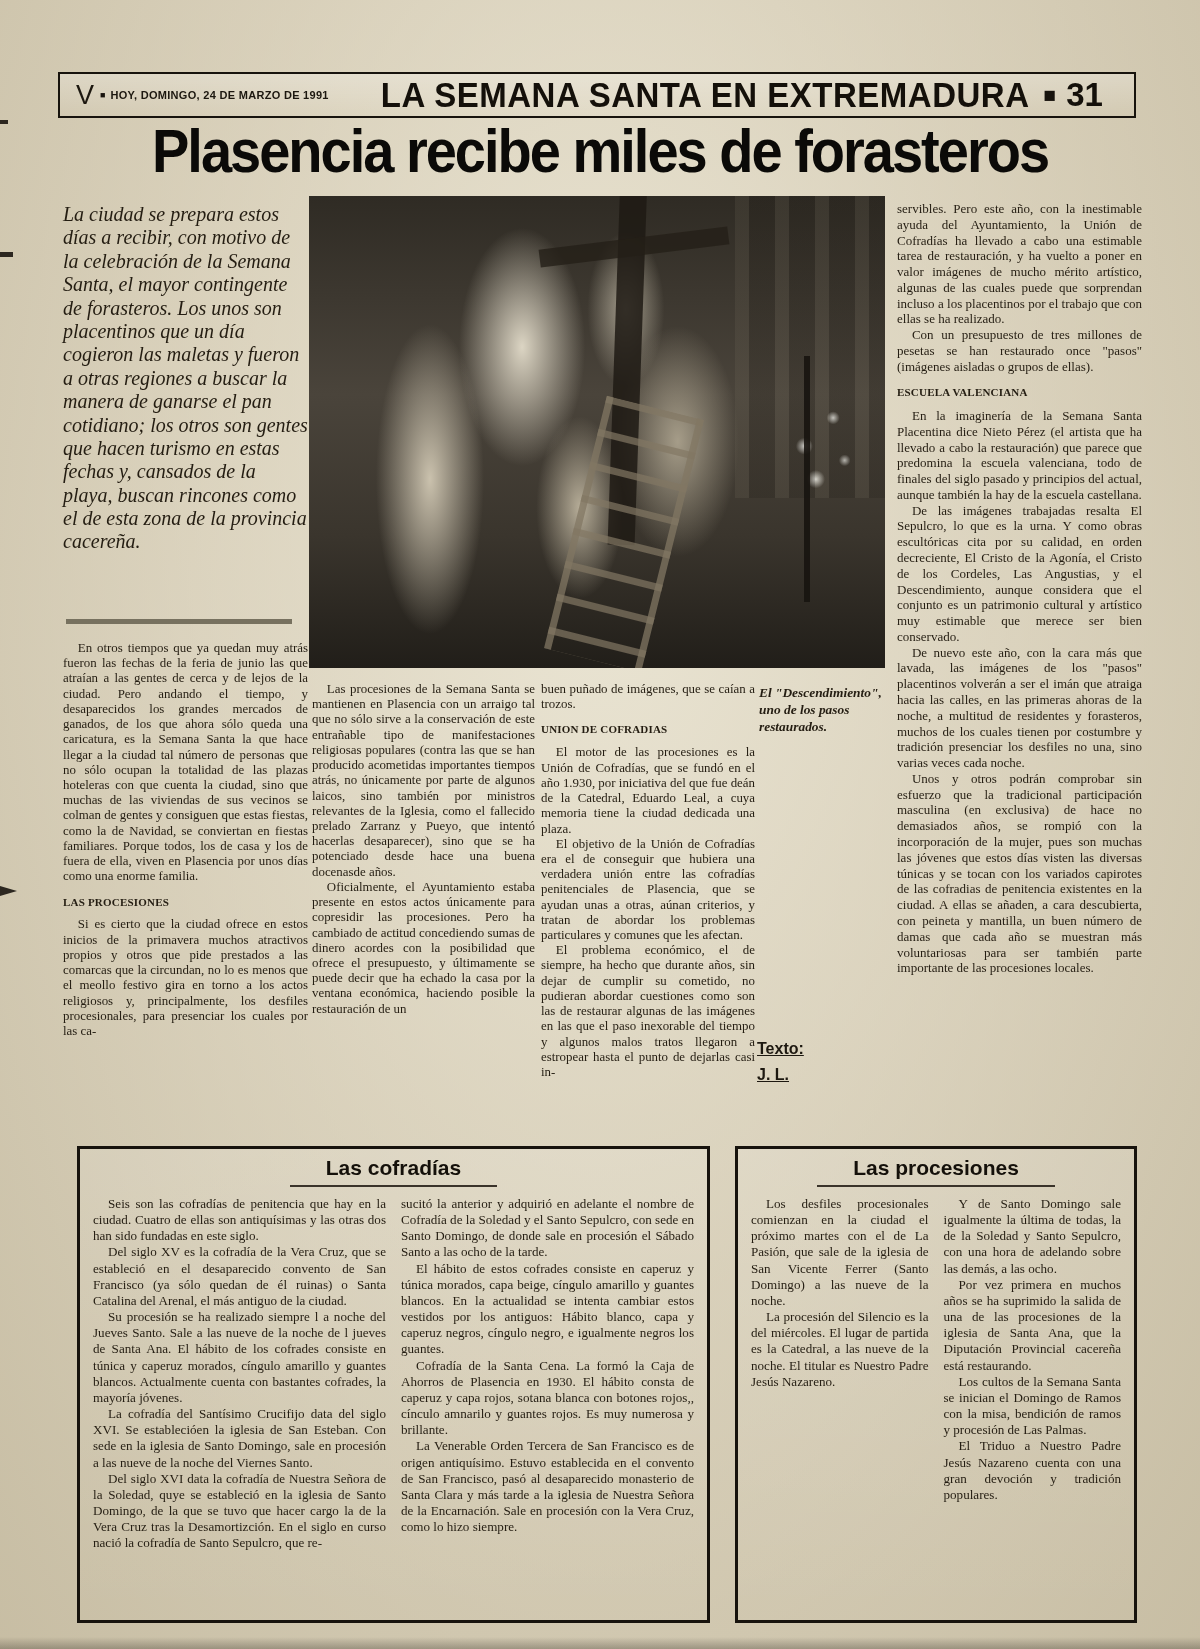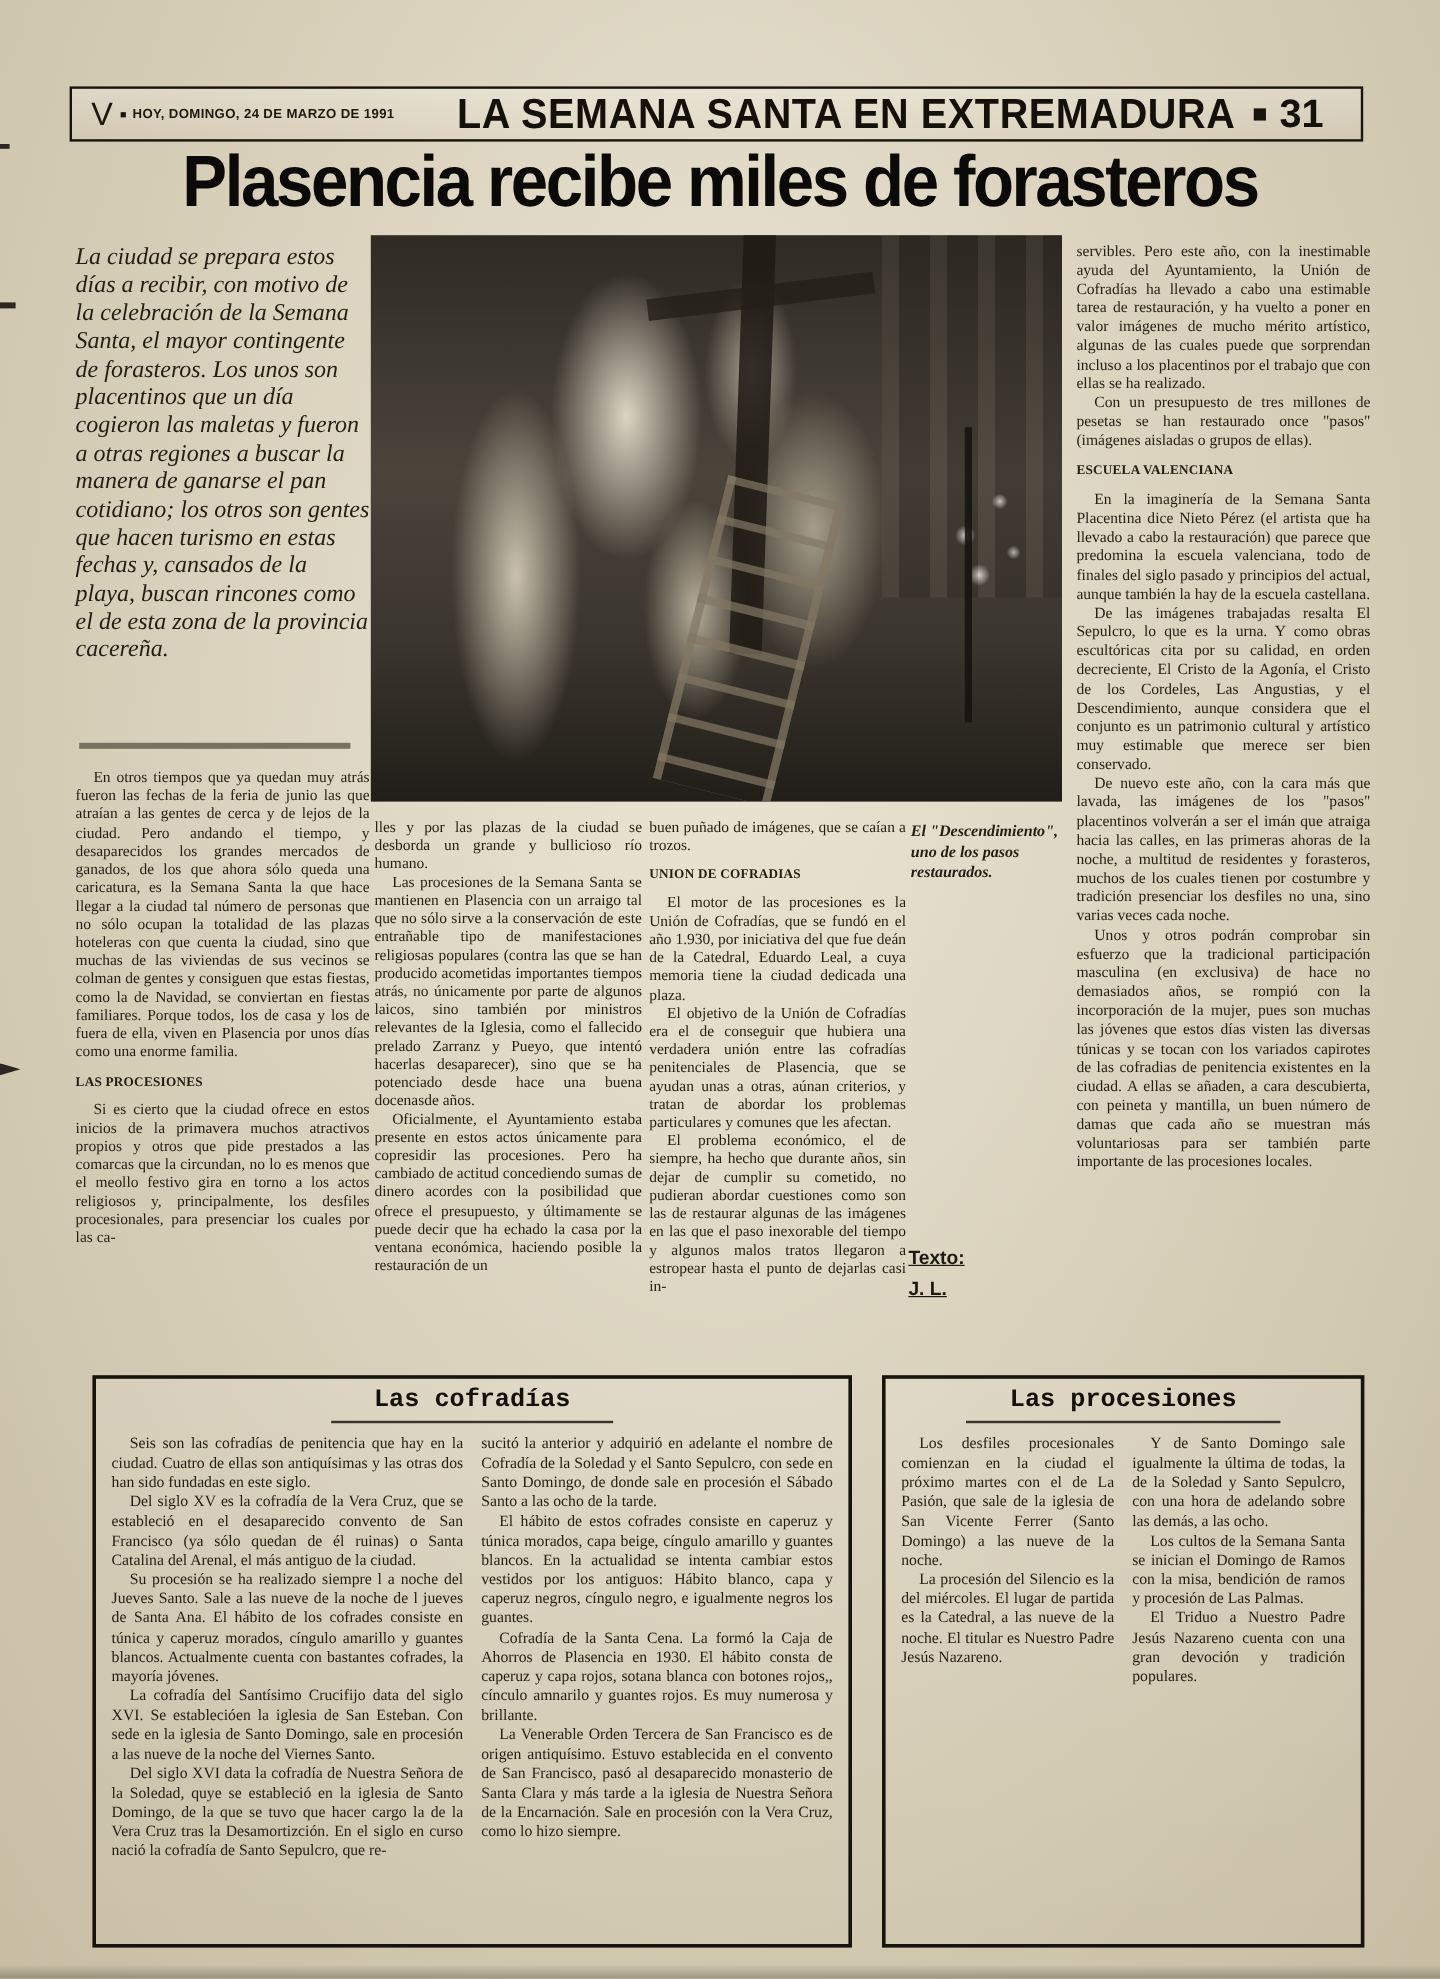--- a/index.html
+++ b/index.html
@@ -64,21 +64,21 @@
   .caption-box{position:absolute;left:759px;top:684px;width:124px;font-style:italic;font-weight:bold;
     font-size:13.4px;line-height:1.28;color:#241d12;}
   .credit{position:absolute;left:757px;top:1036px;font-family:"Liberation Sans",sans-serif;
     font-weight:bold;font-size:16px;color:#1d1810;line-height:1.65;text-decoration:underline;}
   
   .box{position:absolute;border:3px solid #17130d;box-sizing:border-box;
     background:linear-gradient(180deg,rgba(255,255,255,.12),rgba(255,255,255,0));}
   #box1{left:77px;top:1146px;width:633px;height:477px;}
   #box2{left:735px;top:1146px;width:402px;height:477px;}
   .box-title-wrap{text-align:center;padding-top:7px;}
-  .box-title{display:inline-block;font-family:Liberation Mono, monospace;font-weight:bold;font-size:21px;
+  .box-title{display:inline-block;font-family:Liberation Sans, sans-serif;font-weight:bold;font-size:21px;
     color:#14100a;border-bottom:2px solid #3a332a;padding:0 36px 5px;}
   .box-cols{display:flex;gap:15px;padding:9px 13px 0;justify-content:space-between;}
   .box-col{flex:1;text-align:justify;font-size:13.1px;line-height:1.235;color:#241d12;}
   .box-col p{margin:0;}
   .box-col p.indent{text-indent:1.15em;}
   
   .edge-artifact{position:absolute;background:#2c2720;}
   .a1{left:0;top:252px;width:13px;height:5px;}
   .a2{left:0;top:886px;width:17px;height:10px;clip-path:polygon(0 0,100% 50%,0 100%);}
   .a3{left:0;top:120px;width:8px;height:4px;}
@@ -116,21 +116,20 @@
 
   <div id="photo">
     <div class="ph-masonry"></div>
     <div class="ph-cross"></div>
     <div class="ph-beam"></div>
     <div class="ph-ladder"></div>
     <div class="ph-lamp"></div>
   </div>
 
   <div class="col" id="col2">
-    <p>lles y por las plazas de la ciudad se desborda un grande y bullicioso río humano.</p>
     <p class="indent">Las procesiones de la Semana Santa se mantienen en Plasencia con un arraigo tal que no sólo sirve a la conservación de este entrañable tipo de manifestaciones religiosas populares (contra las que se han producido acometidas importantes tiempos atrás, no únicamente por parte de algunos laicos, sino también por ministros relevantes de la Iglesia, como el fallecido prelado Zarranz y Pueyo, que intentó hacerlas desaparecer), sino que se ha potenciado desde hace una buena docenasde años.</p>
     <p class="indent">Oficialmente, el Ayuntamiento estaba presente en estos actos únicamente para copresidir las procesiones. Pero ha cambiado de actitud concediendo sumas de dinero acordes con la posibilidad que ofrece el presupuesto, y últimamente se puede decir que ha echado la casa por la ventana económica, haciendo posible la restauración de un</p>
   </div>
 
   <div class="col" id="col3">
     <p>buen puñado de imágenes, que se caían a trozos.</p>
     <h3 class="subhead">UNION DE COFRADIAS</h3>
     <p class="indent">El motor de las procesiones es la Unión de Cofradías, que se fundó en el año 1.930, por iniciativa del que fue deán de la Catedral, Eduardo Leal, a cuya memoria tiene la ciudad dedicada una plaza.</p>
     <p class="indent">El objetivo de la Unión de Cofradías era el de conseguir que hubiera una verdadera unión entre las cofradías penitenciales de Plasencia, que se ayudan unas a otras, aúnan criterios, y tratan de abordar los problemas particulares y comunes que les afectan.</p>
     <p class="indent">El problema económico, el de siempre, ha hecho que durante años, sin dejar de cumplir su cometido, no pudieran abordar cuestiones como son las de restaurar algunas de las imágenes en las que el paso inexorable del tiempo y algunos malos tratos llegaron a estropear hasta el punto de dejarlas casi in-</p>
@@ -178,20 +177,21 @@
     <div class="box-title-wrap">
       <span class="box-title">Las procesiones</span>
     </div>
     <div class="box-cols">
       <div class="box-col">
         <p class="indent">Los desfiles procesionales comienzan en la ciudad el próximo martes con el de La Pasión, que sale de la iglesia de San Vicente Ferrer (Santo Domingo) a las nueve de la noche.</p>
         <p class="indent">La procesión del Silencio es la del miércoles. El lugar de partida es la Catedral, a las nueve de la noche. El titular es Nuestro Padre Jesús Nazareno.</p>
       </div>
       <div class="box-col">
         <p class="indent">Y de Santo Domingo sale igualmente la última de todas, la de la Soledad y Santo Sepulcro, con una hora de adelando sobre las demás, a las ocho.</p>
+        <p class="indent">Por vez primera en muchos años se ha suprimido la salida de una de las procesiones de la iglesia de Santa Ana, que la Diputación Provincial cacereña está restaurando.</p>
         <p class="indent">Los cultos de la Semana Santa se inician el Domingo de Ramos con la misa, bendición de ramos y procesión de Las Palmas.</p>
         <p class="indent">El Triduo a Nuestro Padre Jesús Nazareno cuenta con una gran devoción y tradición populares.</p>
       </div>
     </div>
   </div>
 
   <div class="bottom-smudge"></div>
 </div>
 
 </body></html>

